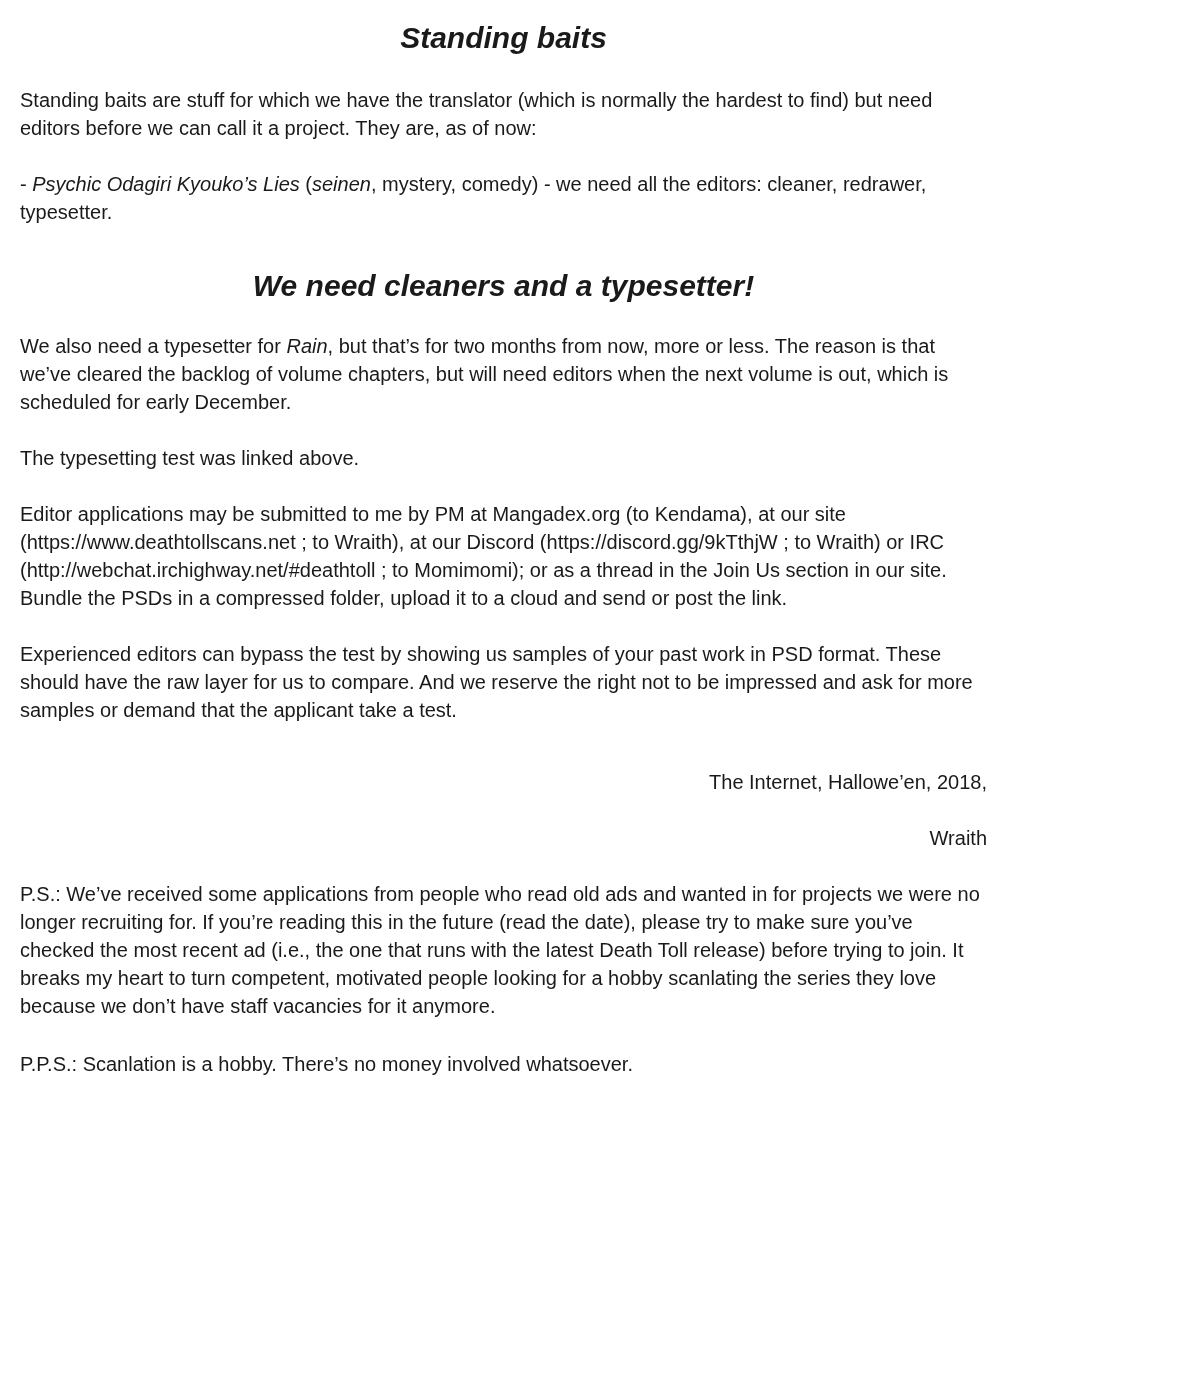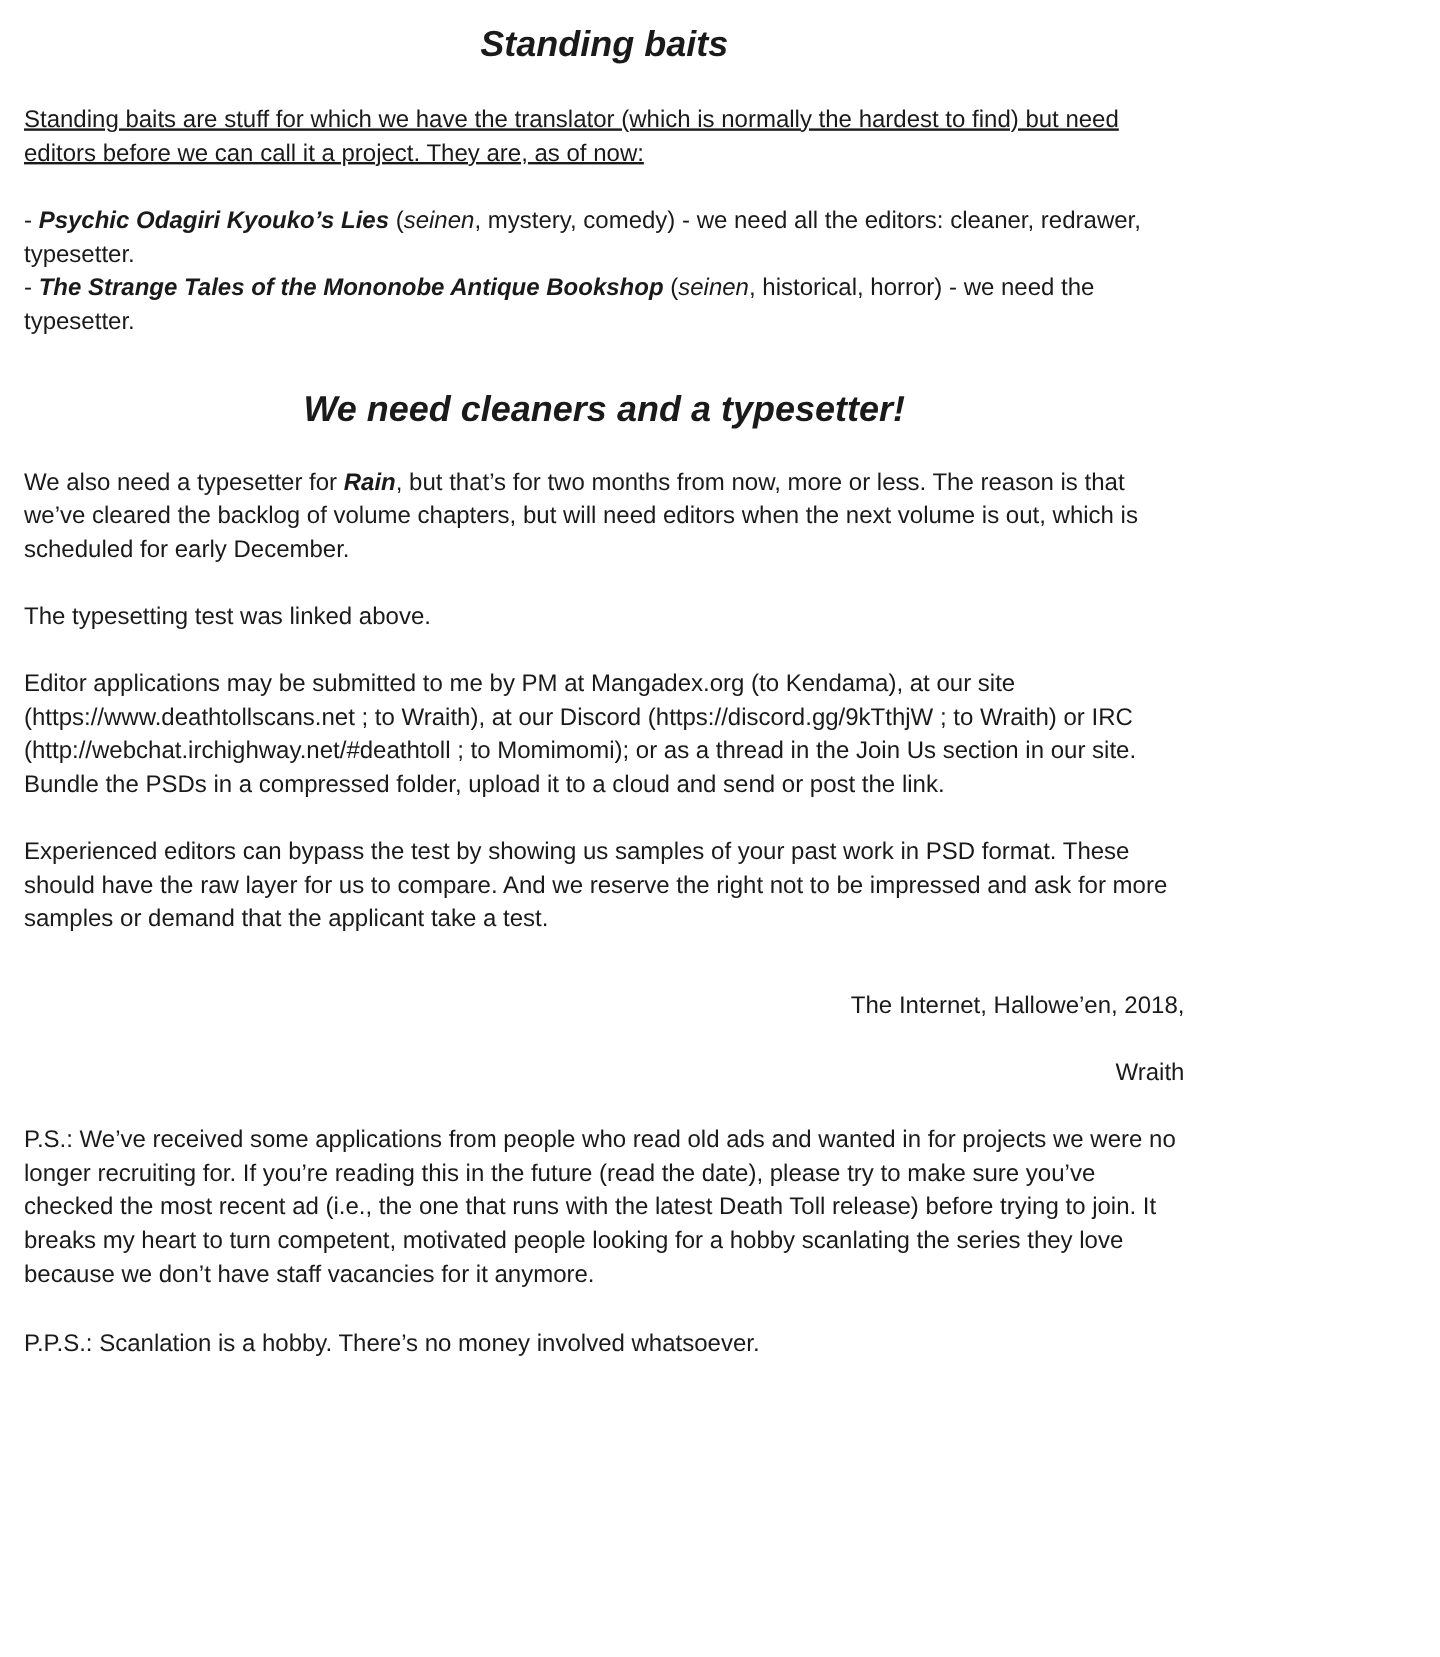--- a/index.html
+++ b/index.html
@@ -18,42 +18,41 @@
   .title {
     font-size: 30px;
     line-height: 36px;
     font-weight: bold;
     font-style: italic;
     text-align: center;
     margin: 8px 0 0 0;
   }
   h2.title { margin-top: 42px; }
   .para { margin: 28px 0 0 0; }
-  .gap-intro   { margin-top: 30px; text-decoration: underline; }
+  .gap-intro   { margin-top: 30px; }
   .gap-afterh2 { margin-top: 26px; }
   .gap-date    { margin-top: 44px; }
   .gap-pps     { margin-top: 30px; }
   .right { text-align: right; }
-  .bi { font-weight: bold; font-style: italic; }
+  .bi { font-weight: normal; font-style: italic; }
   .b  { font-weight: normal; }
   .i  { font-style: italic; }
   .line { margin: 0; }
 </style>
 </head>
 <body>
 
 <div class="page">
 
   <h1 class="title">Standing baits</h1>
 
   <p class="para gap-intro">Standing baits are stuff for which we have the translator (which is normally the hardest to find) but need editors before we can call it a project. They are, as of now:</p>
 
   <div class="para">
     <div class="line"><span>- </span><span class="bi">Psychic Odagiri Kyouko’s Lies</span><span> (</span><span class="i">seinen</span><span>, mystery, comedy) - we need all the editors: cleaner, redrawer, typesetter.</span></div>
-    <div class="line"><span>- </span><span class="bi">The Strange Tales of the Mononobe Antique Bookshop</span><span> (</span><span class="i">seinen</span><span>, historical, horror) - we need the typesetter.</span></div>
   </div>
 
 
 
   <h2 class="title">We need cleaners and a typesetter!</h2>
 
 
   <p class="para"><span>We also need a typesetter for </span><span class="bi">Rain</span><span>, but </span><span class="b">that’s for two months from now, more or less</span><span>. The reason is that we’ve cleared the backlog of volume chapters, but will need editors when the next volume is out, which is scheduled for early December.</span></p>
 
   <p class="para">The typesetting test was linked above.</p>

